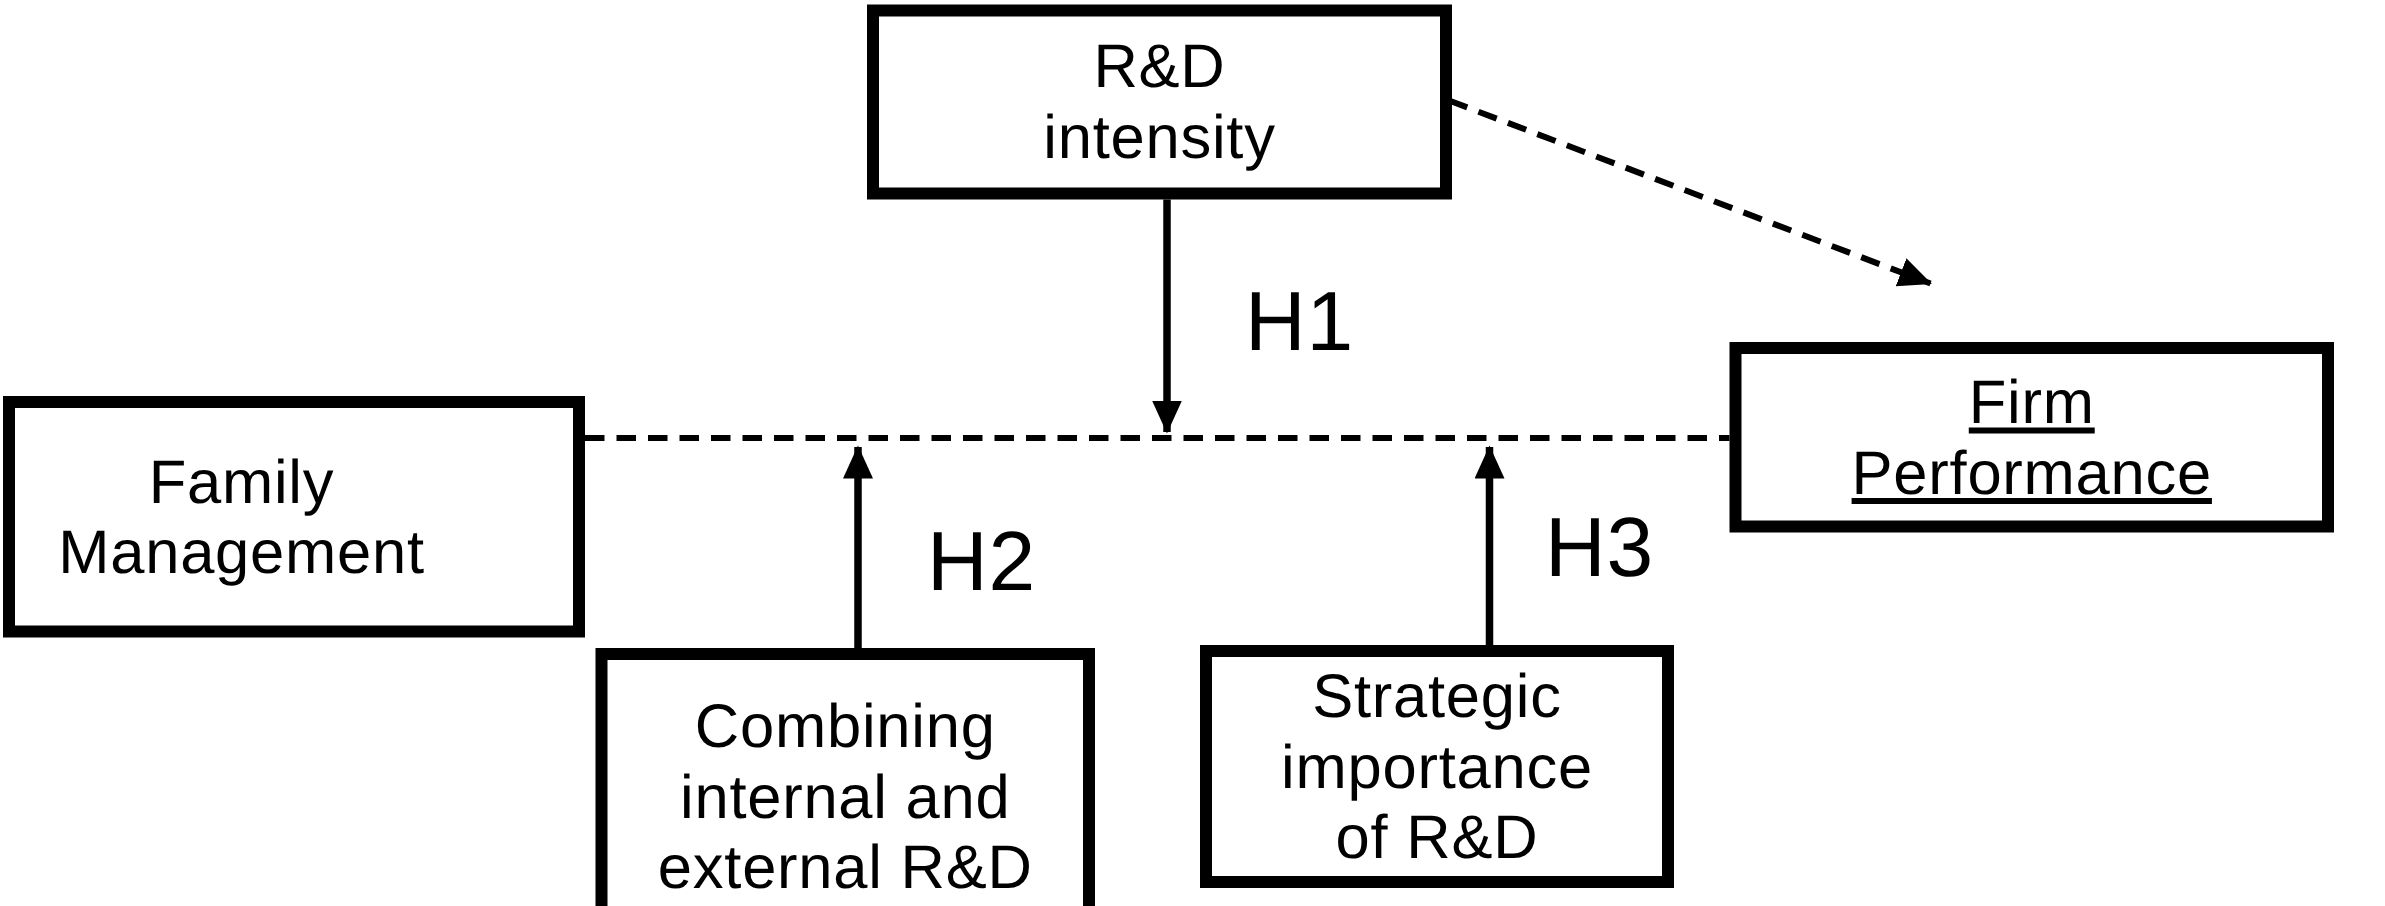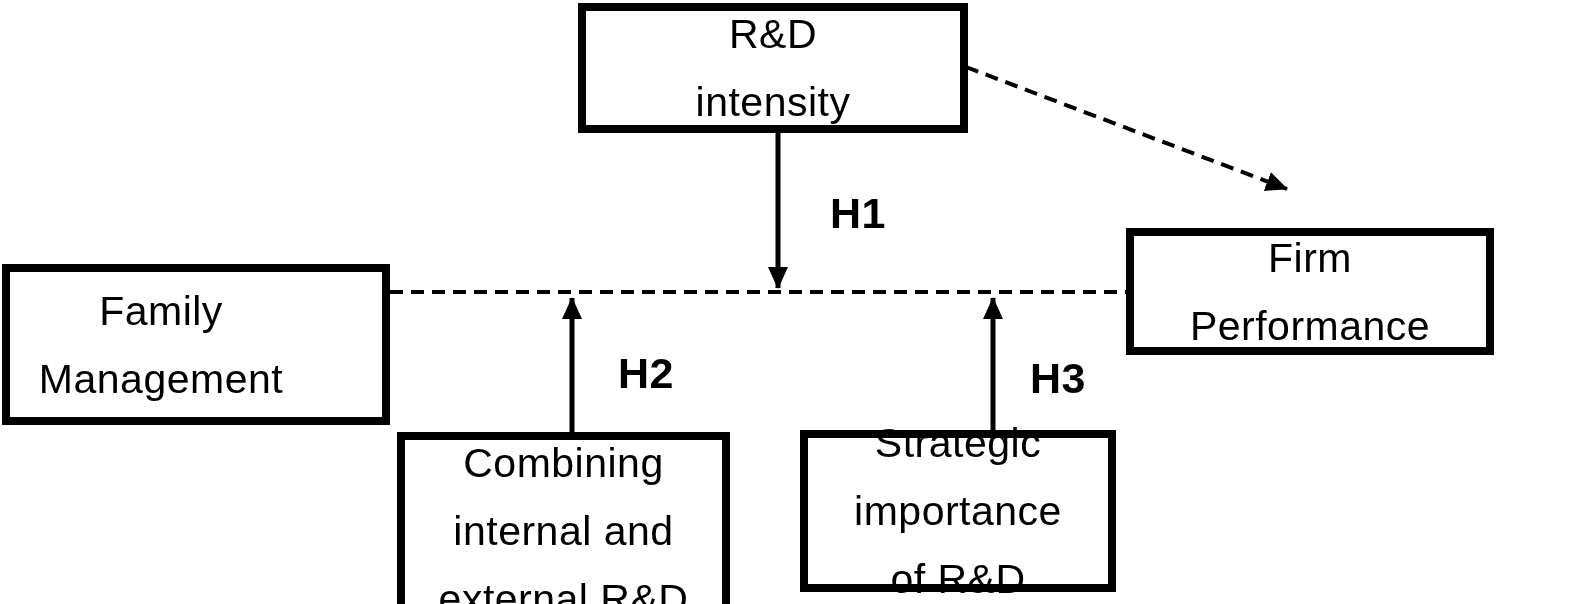--- a/index.html
+++ b/index.html
@@ -28,40 +28,39 @@
     box-sizing: border-box;
     border: 8px solid #000000;
     background: #ffffff;
     display: flex;
     align-items: center;
     justify-content: center;
     text-align: center;
   }
   .node-label {
     font-size: 41px;
-    line-height: 68px;
+    line-height: 47px;
     letter-spacing: 0.5px;
     white-space: pre-line;
   }
   #node-rd-intensity    { left: 578px;  top: 3px;   width: 390px; height: 130px; }
   #node-family          { left: 2px;    top: 228px; width: 388px; height: 161px; margin-top: 36px; }
   #node-family .node-label { padding-right: 70px; }
-  #node-firm            { left: 1126px; top: 228px; width: 368px; height: 127px; }
+  #node-firm            { left: 1153px; top: 228px; width: 403px; height: 127px; text-decoration: underline; }
   #node-combining       { left: 397px;  top: 432px; width: 333px; height: 198px; }
   #node-strategic       { left: 800px;  top: 430px; width: 316px; height: 162px; }
   .hyp-label {
     position: absolute;
-    font-size: 43px;
+    font-size: 56px;
     line-height: 43px;
     letter-spacing: 0.5px;
-    font-weight: bold;
   }
   #label-h1 { left: 830px;  top: 192px; }
   #label-h2 { left: 618px;  top: 352px; text-align: center; }
-  #label-h3 { left: 1030px; top: 357px; }
+  #label-h3 { left: 1030px; top: 343px; }
 </style>
 </head>
 <body>
 
 <div class="canvas">
 
   <svg class="edges-layer" width="1590" height="604" viewBox="0 0 1590 604" xmlns="http://www.w3.org/2000/svg">
     <defs>
       <marker id="arrowhead" markerUnits="userSpaceOnUse" markerWidth="24" markerHeight="22" refX="21" refY="10" orient="auto">
         <path d="M0,0 L22,10 L0,20 Z" fill="#000000"></path>

